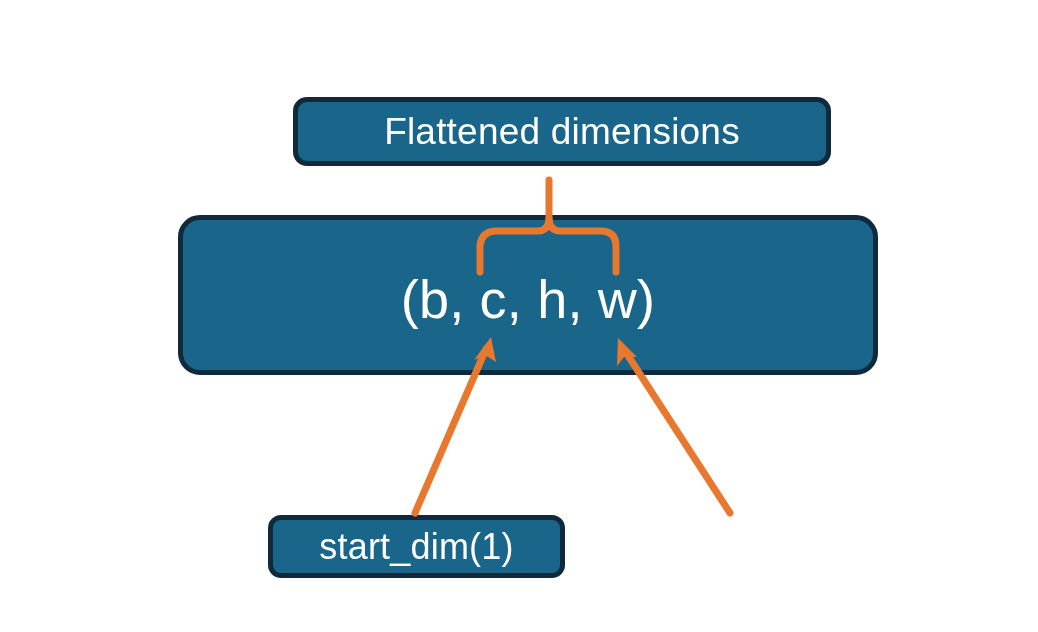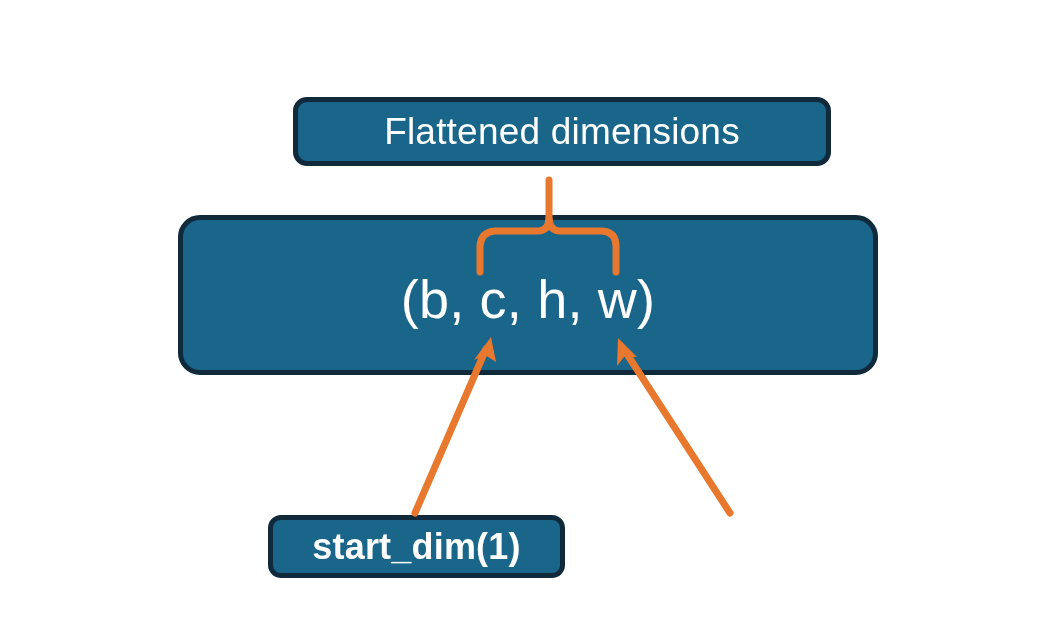--- a/index.html
+++ b/index.html
@@ -59,21 +59,20 @@
     transform: translateY(4px);
   }
   
   #node-start-dim {
     left: 268px;
     top: 515px;
     width: 297px;
     height: 63px;
     border-radius: 13px;
     font-size: 36px;
-    font-weight: bold;
   }
   #node-end-dim {
     left: 580px;
     top: 515px;
     width: 300px;
     height: 63px;
     border-radius: 13px;
     font-size: 36px;
   }
   

